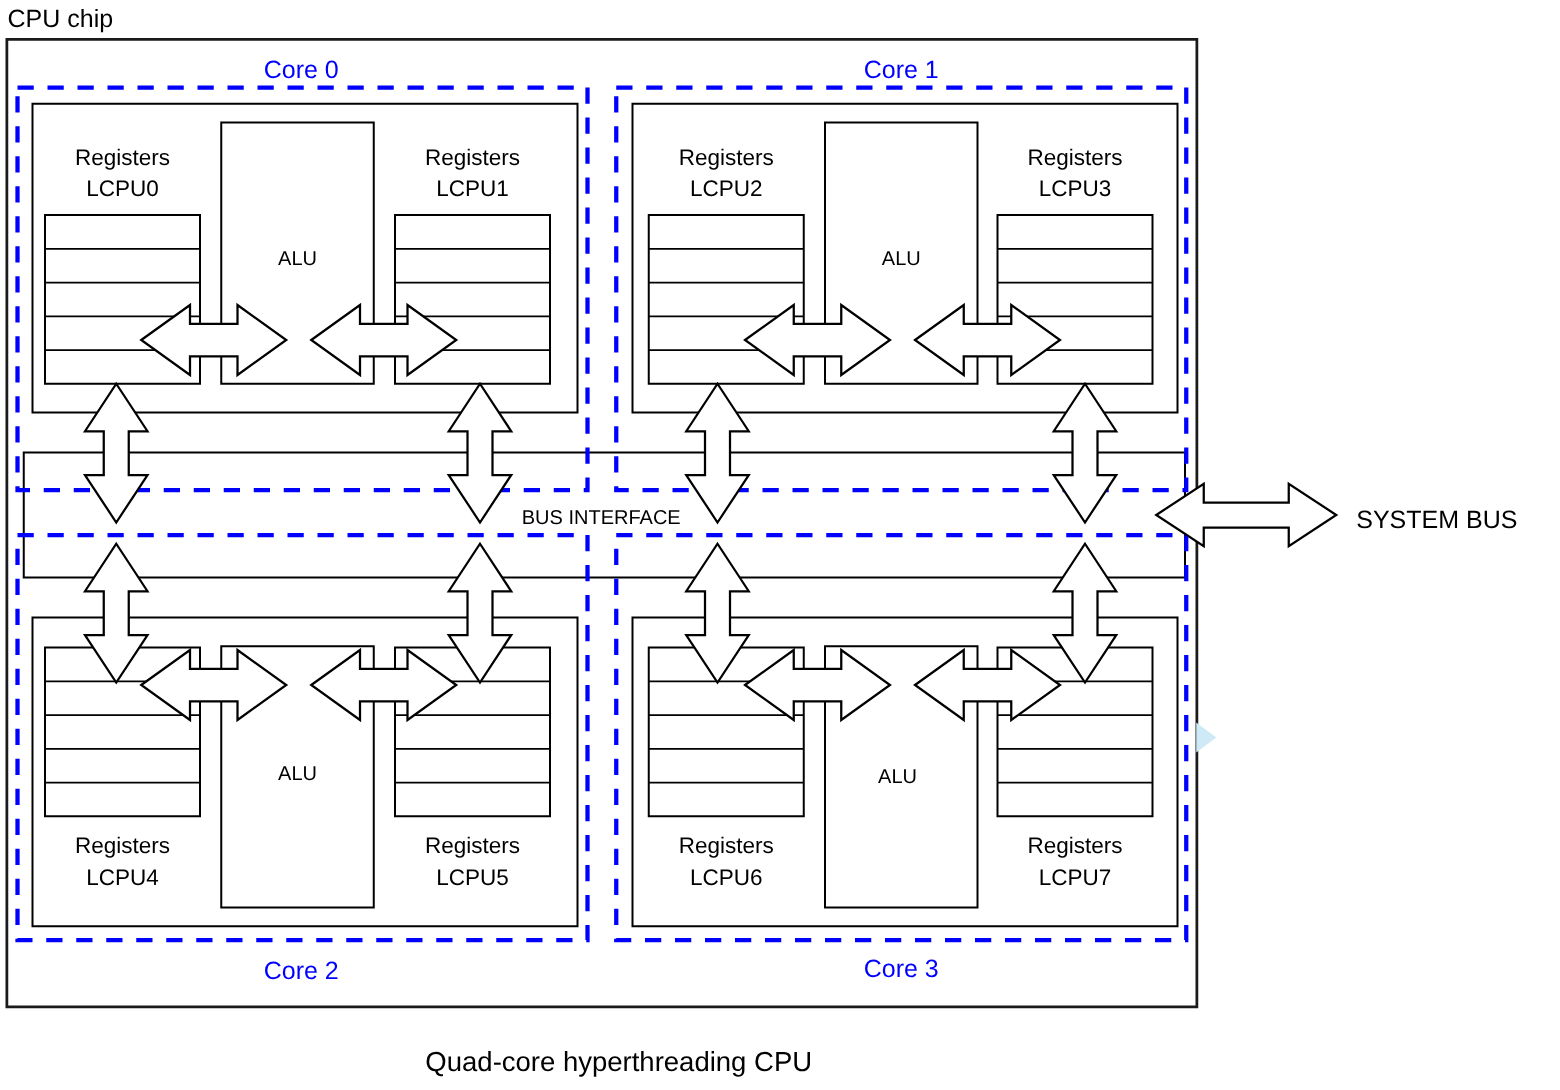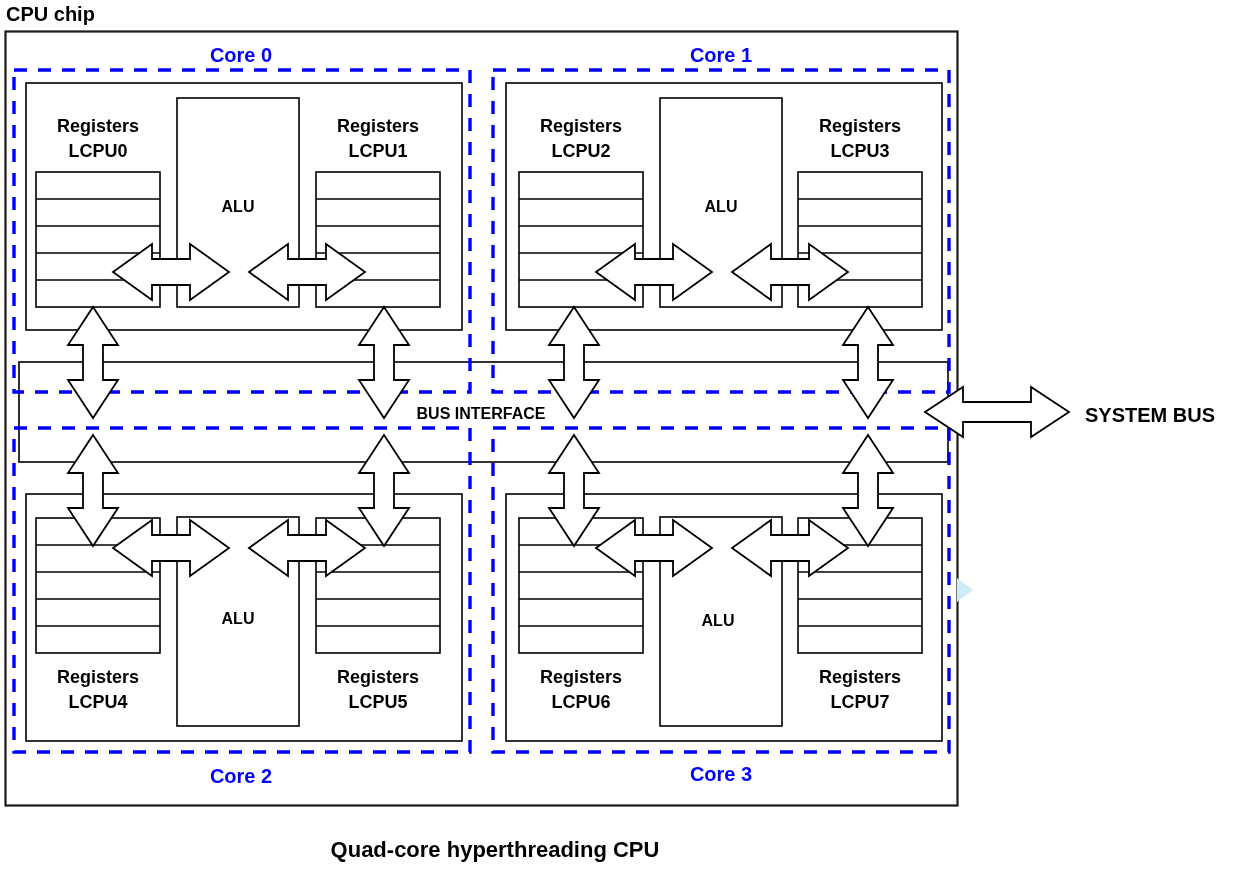--- a/index.html
+++ b/index.html
@@ -1,17 +1,17 @@
 <!DOCTYPE html>
 <html><head>
 <meta charset="utf-8">
 <style>
   html,body{margin:0;padding:0;background:#ffffff;}
   body{width:1248px;height:872px;font-family:"Liberation Sans",sans-serif;overflow:hidden;}
-  #stage{position:relative;width:1248px;height:872px;font-weight:bold;}
+  #stage{position:relative;width:1248px;height:872px;}
   svg{display:block;}
   .lbl{font-family:"Liberation Sans",sans-serif;dominant-baseline:middle;}
   .lbl-black{fill:#000000;}
   .lbl-blue{fill:#0000ff;}
   .t-title{font-size:20px;}
   .t-core{font-size:20px;}
   .t-reg{font-size:18px;}
   .t-alu{font-size:16px;}
   .t-bus{font-size:16px;}
   .t-sys{font-size:20px;}

